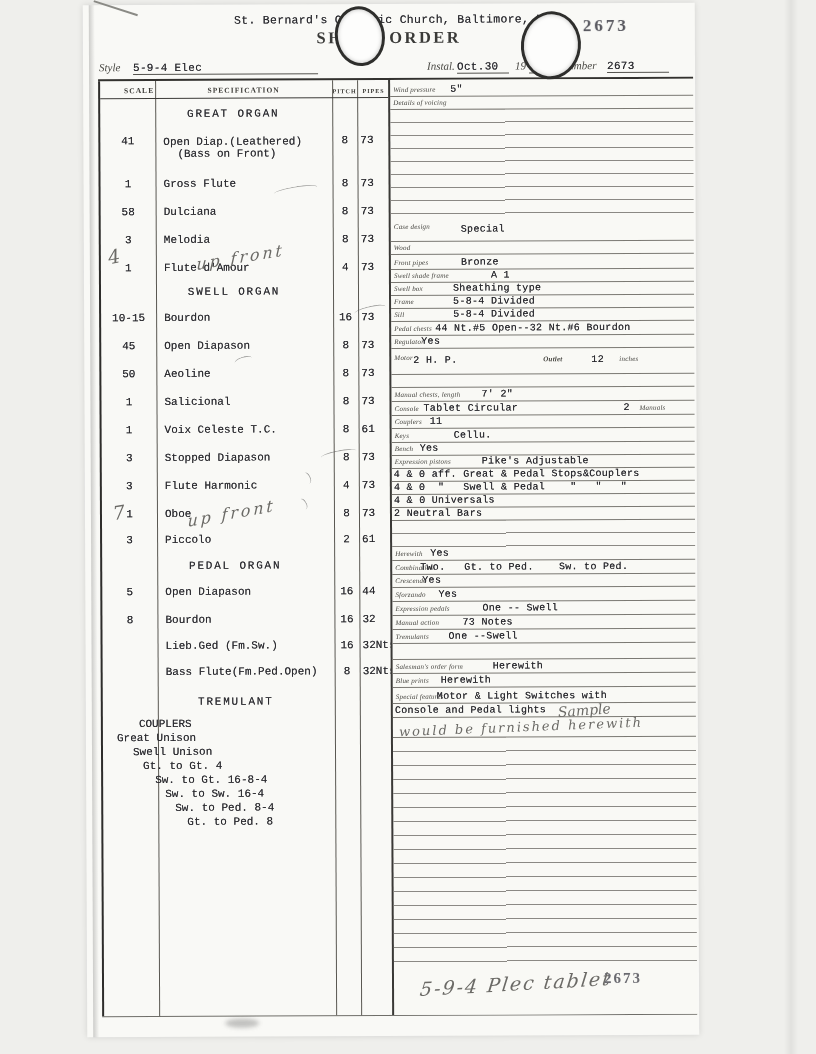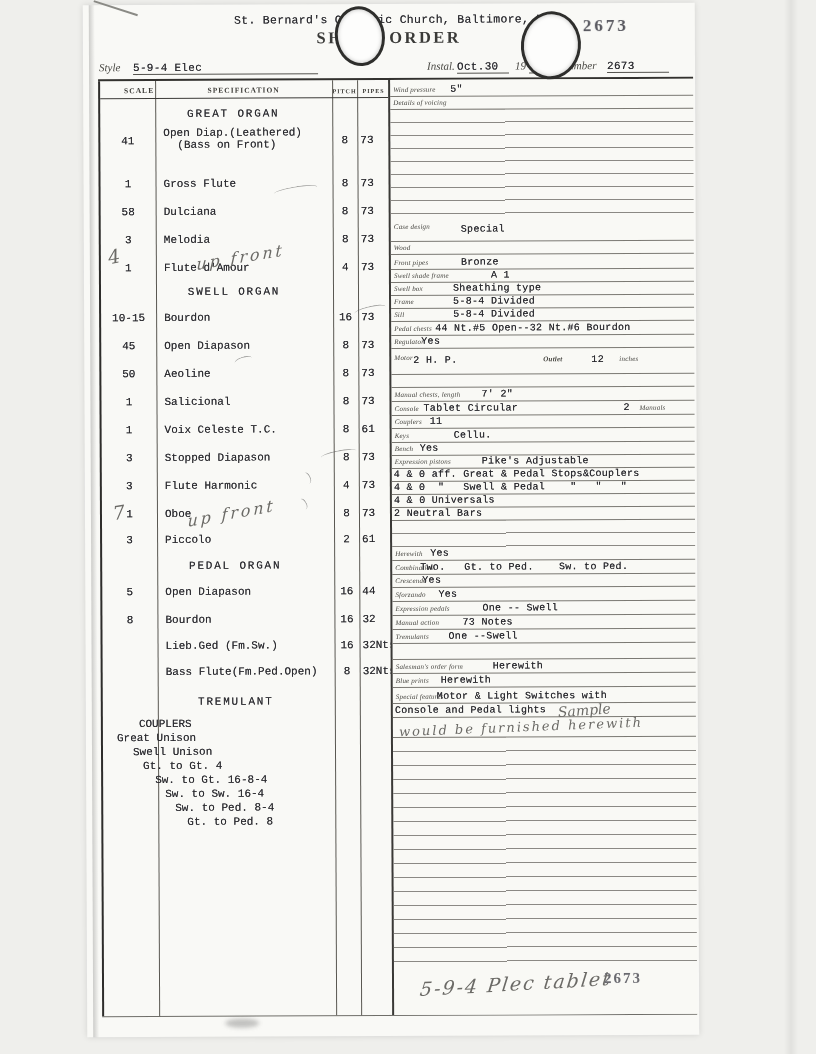--- a/index.html
+++ b/index.html
@@ -107,21 +107,21 @@
           <span class="hc" style="left:232px;width:25px;font-size:6px;">PITCH</span>
           <span class="hc" style="left:257px;width:33px;font-size:6px;">PIPES</span>
         </div>
 
         <div class="srow" style="height:26px;">
           <span class="cell sec">GREAT ORGAN</span>
         </div>
 
         <div class="srow" style="height:44px;">
           <span class="cell c-scale" style="bottom:22px;">41</span>
-          <span class="cell c-name" style="bottom:18px;"><span>Open Diap.(Leathered)</span><span class="line2">(Bass on Front)</span></span>
+          <span class="cell c-name" style="bottom:9px;"><span>Open Diap.(Leathered)</span><span class="line2">(Bass on Front)</span></span>
           <span class="cell c-pitch" style="bottom:22px;">8</span>
           <span class="cell c-pipes" style="bottom:22px;">73</span>
         </div>
 
         <div class="srow" style="height:28px;">
           <span class="cell c-scale">1</span>
           <span class="cell c-name">Gross Flute</span>
           <span class="cell c-pitch">8</span>
           <span class="cell c-pipes">73</span>
         </div>

